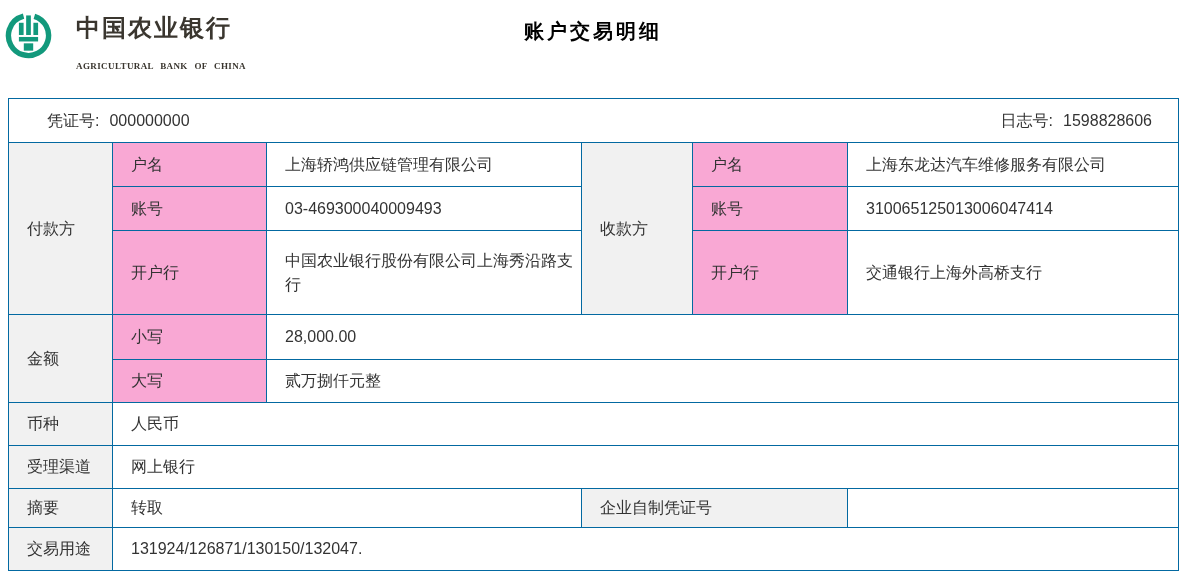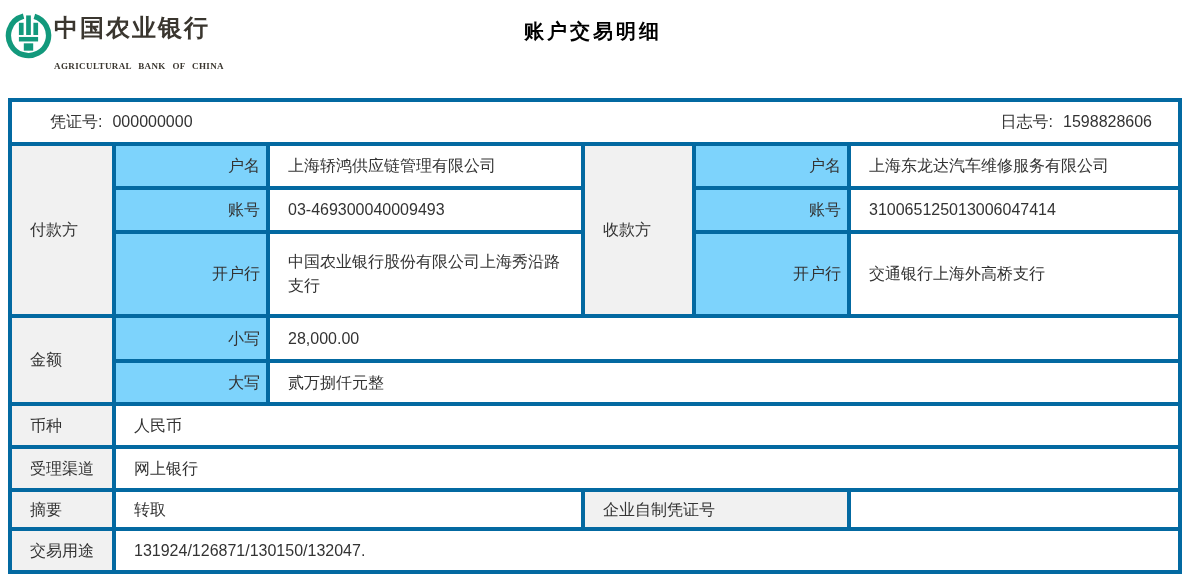--- a/index.html
+++ b/index.html
@@ -7,21 +7,21 @@
     width: 1186px; height: 580px;
     background: #ffffff;
     font-family: "Liberation Sans", "DejaVu Sans", sans-serif;
     color: #333333;
     overflow: hidden;
   }
   
   .header { position: relative; height: 98px; }
   .logo-block {
     position: absolute; left: 5px; top: 12px;
-    display: flex; align-items: flex-start; gap: 2px;
+    display: flex; align-items: flex-start; gap: 24px;
   }
   .logo-svg { width: 47px; height: 47px; display: block; }
   .bank-names { padding-top: 3px; }
   .bank-name-cn {
     font-family: "Liberation Serif", "DejaVu Serif", serif;
     font-size: 24px; font-weight: 700; color: #3a362f;
     letter-spacing: 2px; line-height: 26px; white-space: nowrap;
   }
   .bank-name-en {
     font-family: "Liberation Serif", "DejaVu Serif", serif;
@@ -39,31 +39,31 @@
     font-size: 15.5px; color: #1a1a1a; white-space: nowrap;
   }
   .trade-date .lbl { margin-right: 7px; }
   
   table.detail {
     border-collapse: collapse; table-layout: fixed;
     width: 1170px; margin-left: 8px;
     font-size: 16px; color: #333333;
   }
   table.detail td {
-    border: 4px solid #0369a1;
+    border: 1px solid #0369a1;
     vertical-align: middle;
     padding: 0 6px 0 18px;
     line-height: 24px;
     overflow: hidden;
   }
   td.lab {           
     background: #f1f1f1; text-align: left; padding: 0 2px; margin-left: 20px;
   }
   td.sub {           
-    background: #7dd3fc; text-align: right; padding-left: 19px;
+    background: #f9a8d4; text-align: left; padding-left: 19px;
   }
   td.val { background: #ffffff; }
   td.wrap { line-height: 40px; padding-right: 17px; margin-left: 27px; }
   td.topline { padding: 0; }
   .topline-flex {
     display: flex; justify-content: space-between; align-items: center;
     padding: 0 20px;
   }
   .pair .lbl { margin-right: 10px; }
 </style>

